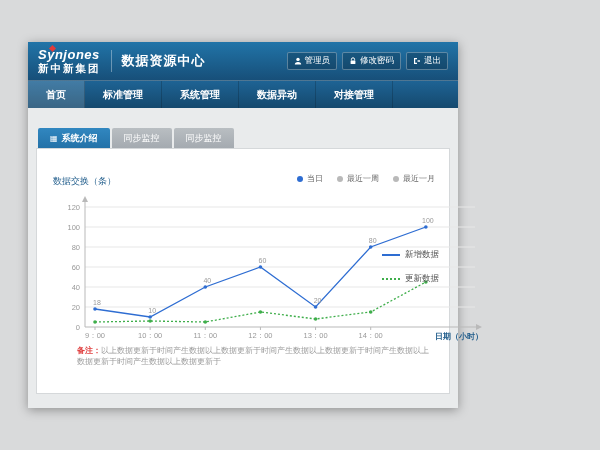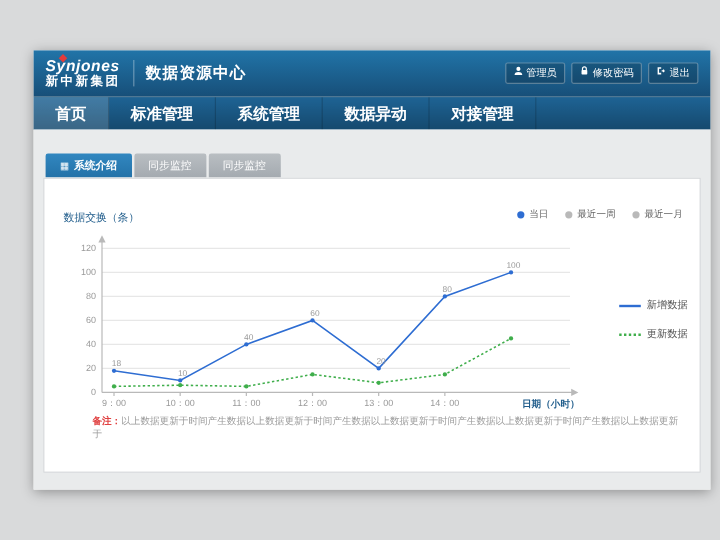--- a/index.html
+++ b/index.html
@@ -1,40 +1,40 @@
 <!DOCTYPE html>
 <html><head>
 <meta charset="utf-8">
 <style>
   * { margin:0; padding:0; box-sizing:border-box; }
   html,body { width:600px; height:450px; font-family:"Liberation Sans","DejaVu Sans",sans-serif; }
   .stage { position:relative; width:600px; height:450px; background:#d9dadb; overflow:hidden; }
-  .window { position:absolute; left:28px; top:42px; width:564px; height:366px; background:#fff;
+  .window { position:absolute; left:28px; top:42px; width:430px; height:366px; background:#fff;
             box-shadow:0 2px 10px rgba(0,0,0,.35); }
 
   
   .app-header { position:absolute; left:0; top:0; width:100%; height:38px;
     background:linear-gradient(#2174a8,#174f79); display:flex; align-items:center; padding:0 10px; }
   .logo { position:relative; display:flex; flex-direction:column; align-items:flex-start; line-height:1; }
   .logo-en { color:#fff; font-style:italic; font-weight:bold; font-size:13px; letter-spacing:.5px; }
   .logo-star { position:absolute; left:12px; top:-2px; width:5px; height:5px; background:#e13b3b; transform:rotate(45deg); }
   .logo-cn { color:#fff; font-weight:bold; font-size:10.5px; letter-spacing:2px; margin-top:2px; }
   .header-divider { width:1px; height:22px; background:rgba(255,255,255,.35); margin:0 10px; }
   .app-title { color:#fff; font-size:13px; font-weight:bold; letter-spacing:1px; }
   .header-actions { margin-left:auto; display:flex; gap:5px; }
-  .hbtn { display:flex; gap:3px; background:rgba(0,0,0,.18);
+  .hbtn { display:flex; align-items:center; gap:3px; background:rgba(0,0,0,.18);
     border:1px solid rgba(255,255,255,.3); border-radius:2px; color:#fff; font-size:8.5px;
     padding:2px 6px; cursor:pointer; }
   .hbtn svg { display:block; }
 
   
   .app-nav { position:absolute; left:0; top:38px; width:100%; height:28px;
     background:linear-gradient(#1e6394,#15496e); border-top:1px solid rgba(255,255,255,.25);
     display:flex; align-items:stretch; }
-  .nav-item { display:flex; align-items:center; padding:0 18px; color:#fff; font-size:13px;
+  .nav-item { display:flex; align-items:center; padding:0 18px; color:#fff; font-size:10px;
     font-weight:bold; border-right:1px solid rgba(0,0,0,.18); cursor:pointer; }
   .nav-item.active { background:rgba(255,255,255,.16); }
 
   
   .content { position:absolute; left:0; top:66px; right:0; bottom:0; background:#e9ebec; }
   .tabs { position:absolute; left:10px; top:20px; display:flex; gap:2px; }
   .tab { height:20px; display:flex; align-items:center; gap:4px; padding:0 12px; font-size:9px;
     color:#fff; border-radius:2px 2px 0 0; cursor:pointer;
     background:linear-gradient(#b9bec2,#a4aab0); }
   .tab.active { background:linear-gradient(#3187c0,#2472a8); font-weight:bold; }

